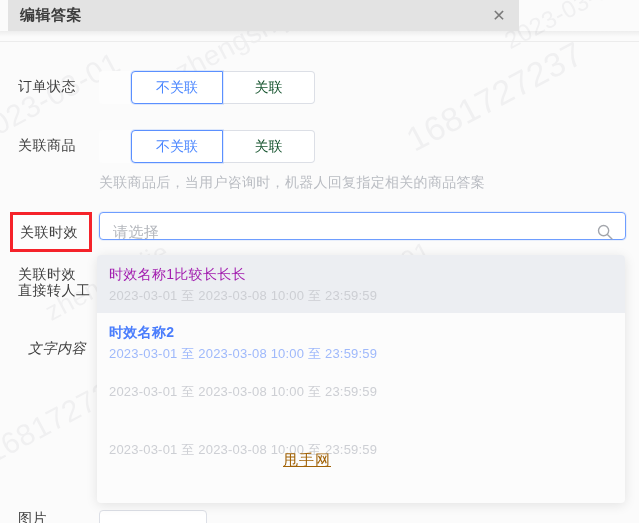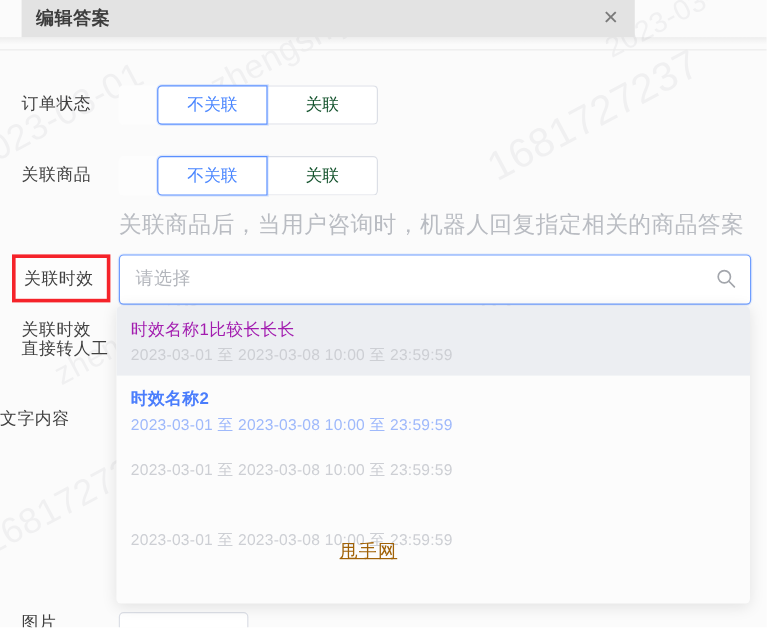--- a/index.html
+++ b/index.html
@@ -37,21 +37,21 @@
     font-family: "Liberation Sans", "DejaVu Sans", sans-serif;
     white-space: nowrap;
     transform: rotate(-28deg);
     transform-origin: left top;
     letter-spacing: 0.5px;
   }
 
   
   .titlebar {
     position: absolute;
-    left: 18px; top: 0;
+    left: 8px; top: 0;
     width: 511px;
     height: 31px;
     background: #e3e3e3;
     z-index: 5;
   }
   .titlebar .title {
     position: absolute;
     left: 12px; top: 6px;
     font-size: 15px;
     font-weight: bold;
@@ -135,42 +135,42 @@
     color: #4a86ff;
     border: 1px solid #5b90ff;
     box-shadow: 0 0 0 1px rgba(91,144,255,0.18);
     position: relative;
     z-index: 2;
     margin-left: 32px;
   }
 
   .helper-text {
     position: absolute;
-    font-size: 19px;
+    font-size: 14px;
     color: #b9bcc2;
     letter-spacing: 0.3px;
     white-space: nowrap;
   }
 
   
   .highlight-box {
     position: absolute;
     left: 10px; top: 212px;
     width: 82px; height: 40px;
     border: 3px solid #f5232a;
     box-sizing: border-box;
     background: rgba(255,255,255,0.55);
     z-index: 6;
   }
 
   
   .select-input {
     position: absolute;
     left: 99px; top: 212px;
-    width: 527px; height: 42px;
+    width: 527px; height: 28px;
     box-sizing: border-box;
     background: #ffffff;
     border: 1px solid #6e9dff;
     border-radius: 4px;
     box-shadow: 0 0 0 1px rgba(110,157,255,0.12);
     z-index: 5;
   }
   .select-placeholder {
     position: absolute;
     left: 13px; top: 10px;
@@ -301,21 +301,21 @@
     <div class="radio-group" style="left:99px; top:89px;">
       <div class="radio-btn active">不关联</div>
       <div class="radio-btn">关联</div>
     </div>
     <div class="helper-text" style="left:99px; top:133px;">关联商品后，当用户咨询时，机器人回复指定相关的商品答案</div>
 
     <div class="row-label" style="left:18px; top:225px;">关联时效</div>
 
     <div class="row-label" style="left:18px; top:241px;">直接转人工</div>
 
-    <div class="row-label" style="left:0; top:299px;">文字内容</div>
+    <div class="row-label" style="left:28px; top:299px;font-style:italic;">文字内容</div>
 
     <div class="row-label" style="left:18px; top:469px;">图片</div>
   </div>
 
   <div class="bottom-input"></div>
 
   <div class="highlight-box"></div>
   <div class="row-label" style="left:20px; top:224px; z-index:7;">关联时效</div>
 
   <div class="select-input">

